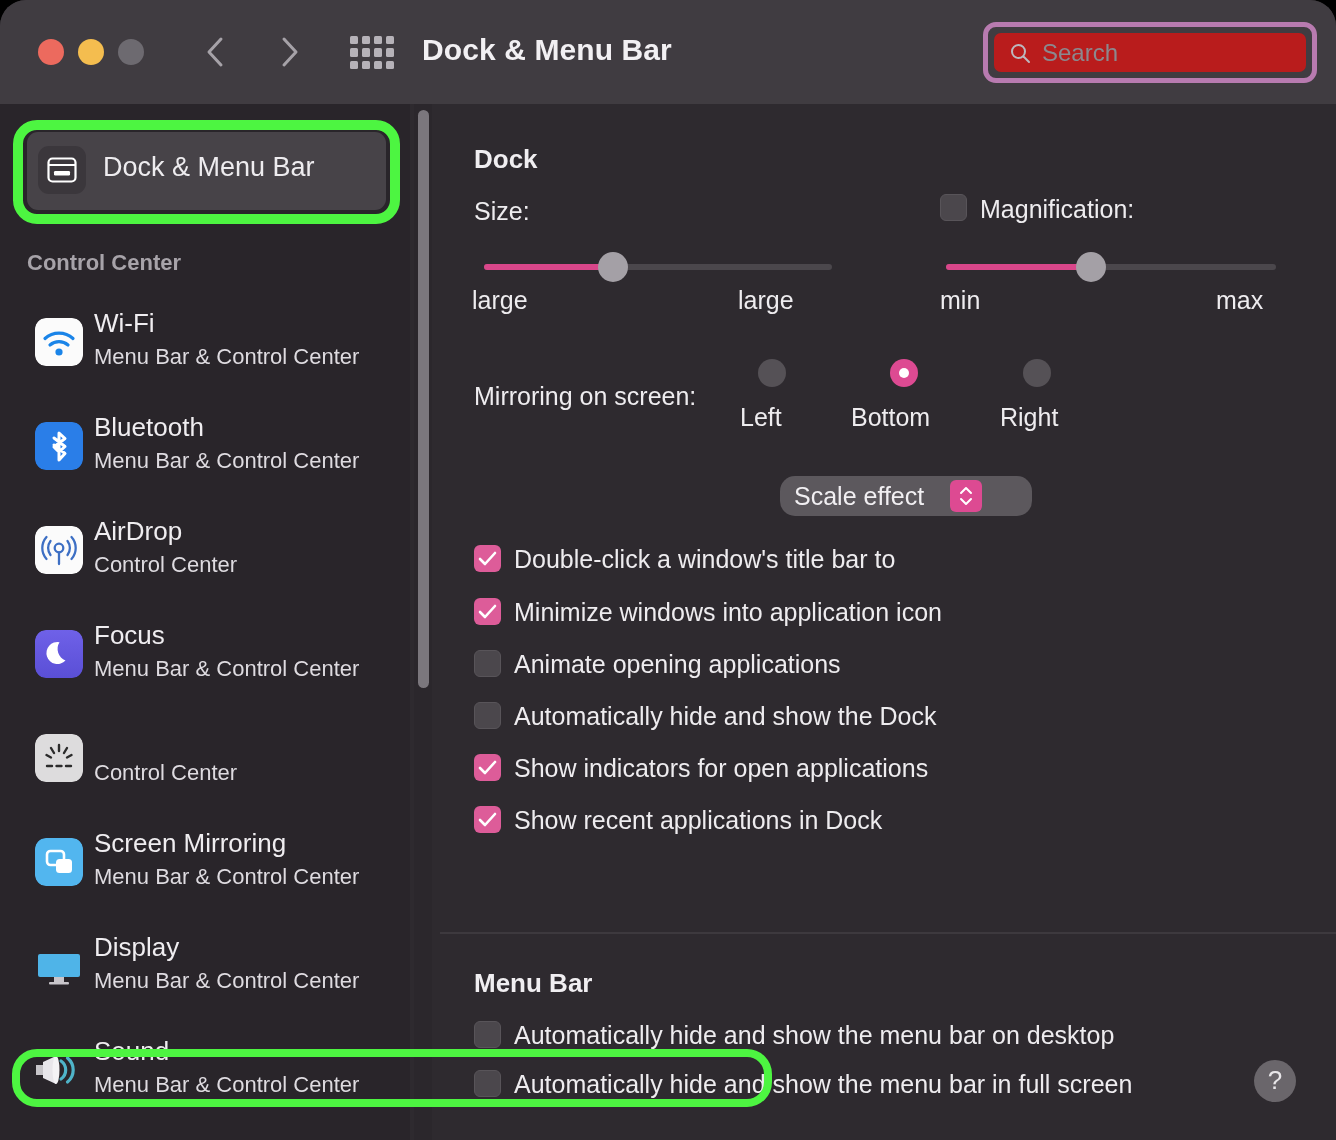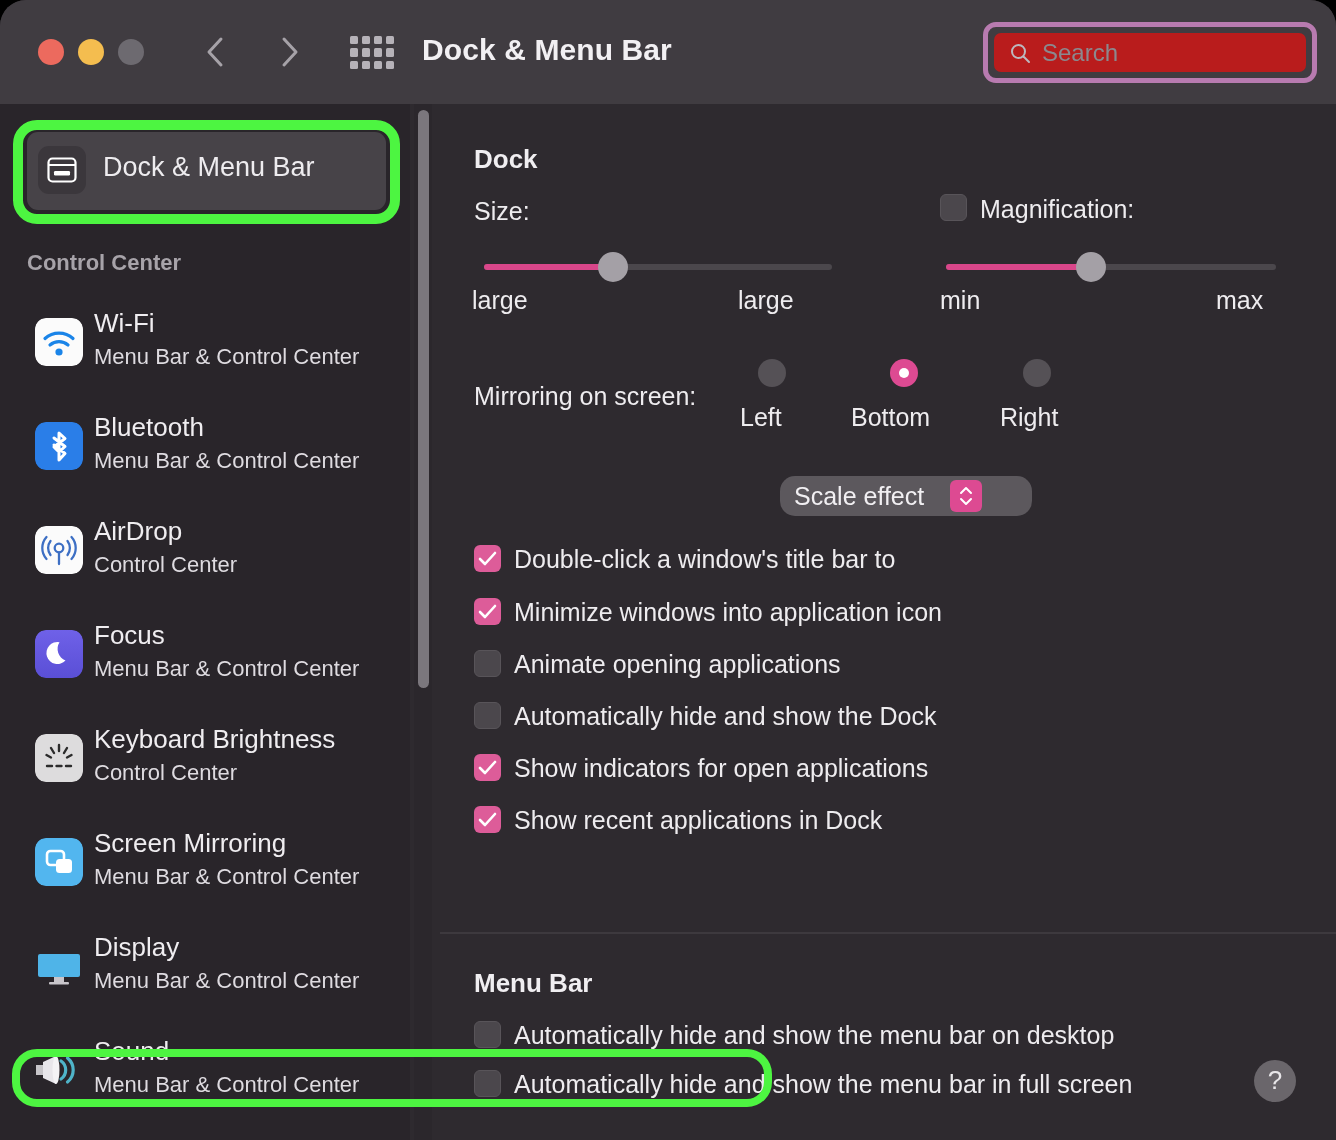--- a/index.html
+++ b/index.html
@@ -506,21 +506,20 @@
             <line x1="16" y1="14" x2="19" y2="19"></line>
             <line x1="32" y1="14" x2="29" y2="19"></line>
             <line x1="11.5" y1="21" x2="16" y2="23.5"></line>
             <line x1="36.5" y1="21" x2="32" y2="23.5"></line>
             <line x1="12" y1="32" x2="17" y2="32"></line>
             <line x1="21.5" y1="32" x2="26.5" y2="32"></line>
             <line x1="31" y1="32" x2="36" y2="32"></line>
           </g>
         </svg>
       </div>
-      <div class="cc-title">Keyboard Brightness</div>
       <div class="cc-sub">Control Center</div>
     </div>
 
     <div class="cc-row" style="top:716px">
       <div class="cc-icon">
         <svg viewBox="0 0 48 48">
           <rect width="48" height="48" rx="11" fill="#52b6ef"></rect>
           <rect x="12" y="13" width="17" height="14" rx="3.5" fill="none" stroke="#ffffff" stroke-width="2.6"></rect>
           <rect x="21" y="21" width="16" height="14" rx="3.5" fill="#ffffff"></rect>
         </svg>

